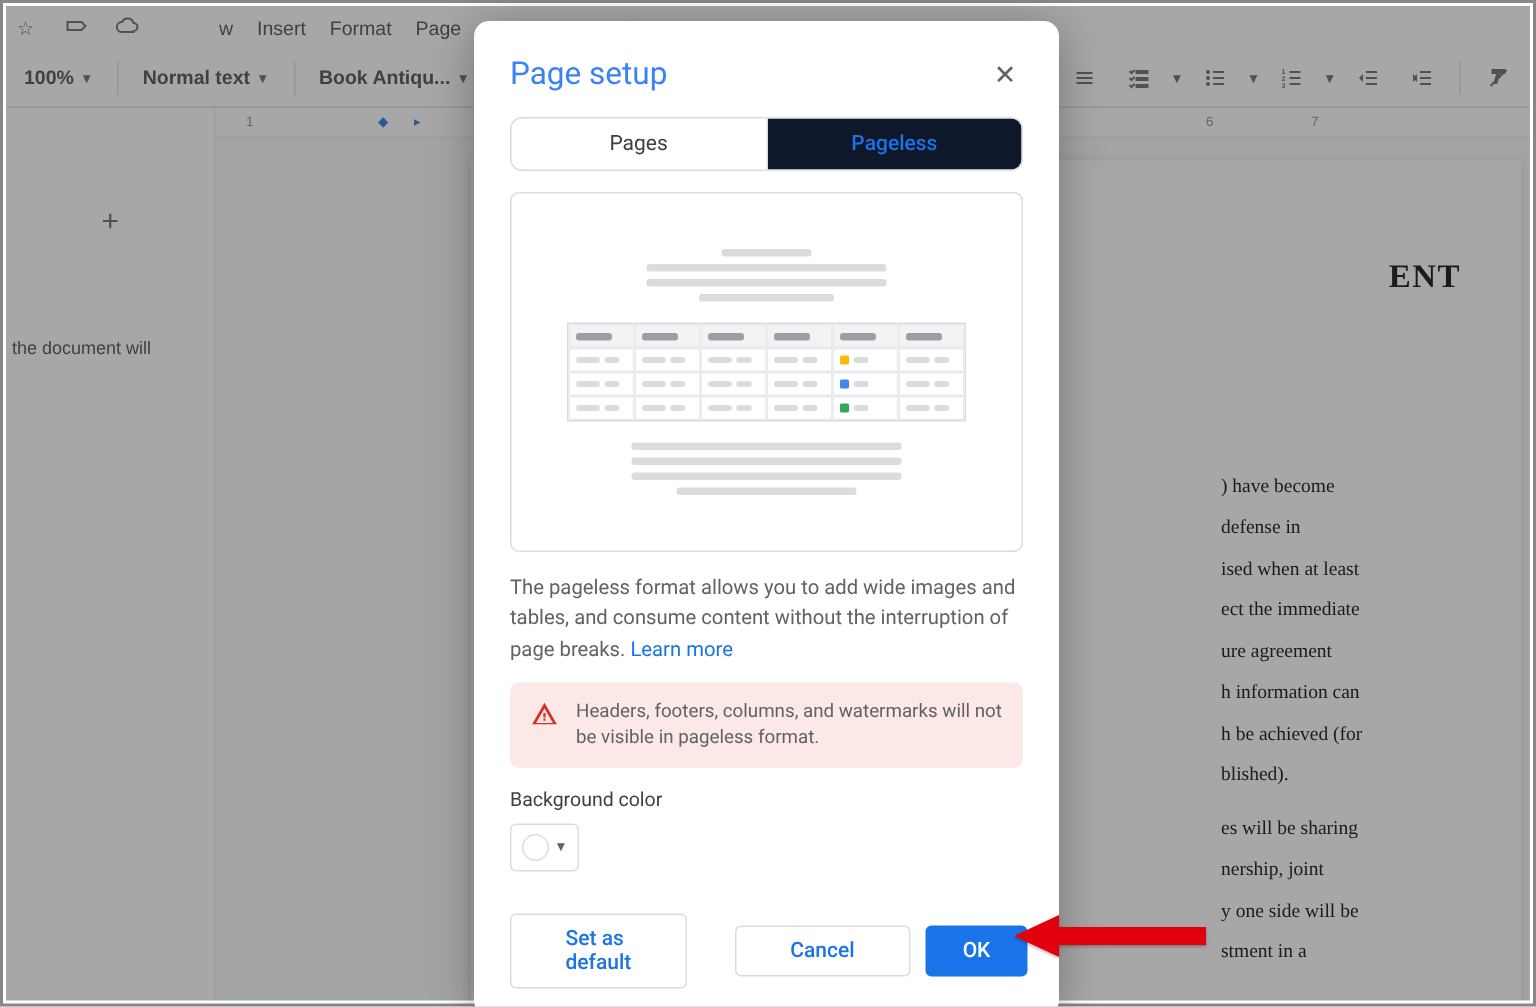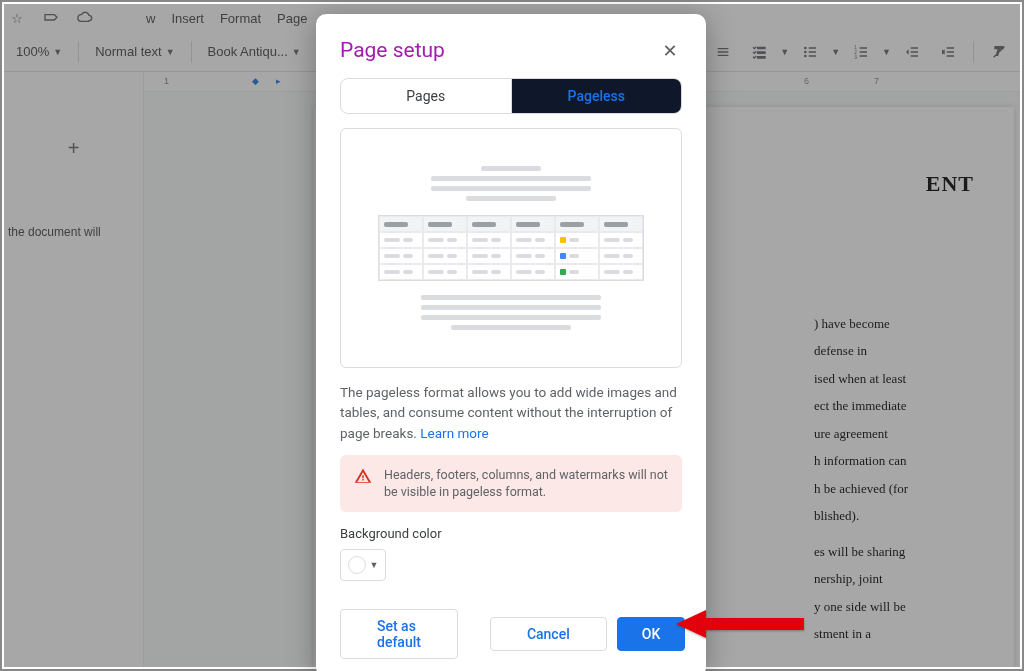--- a/index.html
+++ b/index.html
@@ -5,21 +5,21 @@
   * { box-sizing: border-box; margin: 0; padding: 0; }
   body { font-family: Arial, sans-serif; width: 1024px; height: 671px; overflow: hidden; position: relative; background: #fff; }
   
   .frame { position: absolute; inset: 0; border: 2px solid #888; }
   .inner { position: absolute; inset: 2px; }
 
   
   .app { width: 100%; height: 100%; background: #fff; display: flex; flex-direction: column; }
   .menubar { height: 28px; display: flex; align-items: center; gap: 16px; padding: 0 4px; font-size: 13px; color: #444; }
   .menubar .icon { width: 18px; height: 18px; display:flex; align-items:center; justify-content:center; color:#5f6368; }
-  .toolbar { height: 40px; display: flex; align-items: center; gap: 6px; padding: 0 6px; border-bottom: 1px solid #e0e0e0; font-size: 13px; color:#444; }
+  .toolbar { height: 40px; display: flex; align-items: center; gap: 6px; padding: 0 6px; border-bottom: 1px solid #e0e0e0; font-size: 13px; color:#444;font-weight:bold; }
   .toolbar .sep { width:1px; height:22px; background:#ddd; margin:0 4px; }
   .tb-drop { display:flex; align-items:center; gap:4px; padding:4px 6px; border-radius:4px; }
   .tb-btn { width:30px; height:30px; display:flex; align-items:center; justify-content:center; color:#5f6368; border-radius:4px; }
   .chev { font-size:9px; color:#5f6368; }
   
   .workspace { flex:1; display:flex; overflow:hidden; position:relative; }
   .left-panel { width:140px; border-right:1px solid #eee; padding:10px 0 0 0; display:flex; flex-direction:column; align-items:center; font-size:12px; color:#444; }
   .plus { font-size:20px; color:#5f6368; margin:55px 0 25px 0; }
   .canvas-wrap { flex:1; background:#f8f9fa; position:relative; overflow:hidden; }
   .ruler { height:20px; background:#fff; border-bottom:1px solid #eee; position:relative; font-size:9px; color:#888; }
@@ -28,21 +28,21 @@
   .page h1 { text-align:right; font-size:22px; font-weight:bold; margin-bottom:40px; letter-spacing:1px; }
   .page .sect { font-weight:bold; margin:8px 0 6px 0; }
   .page p { margin:0 0 8px 0; text-align:justify; }
   .page .indent { margin-left:36px; }
 
   .scrim { position:absolute; inset:0; background:rgba(60,60,60,.45); }
 
   
   .dialog { position:absolute; left:312px; top:10px; width:390px; background:#fff; border-radius:10px; box-shadow:0 4px 30px rgba(0,0,0,.3); font-family:"Google Sans", Roboto, Arial, sans-serif; padding:24px 24px 18px 24px; display:flex; flex-direction:column; }
   .dlg-head { display:flex; justify-content:space-between; align-items:center; margin-bottom:16px; }
-  .dlg-title { font-size:21px; color:#a21caf; }
+  .dlg-title { font-size:21px; color:#3b82f6; }
   .dlg-close { width:24px; height:24px; display:flex; align-items:center; justify-content:center; color:#5f6368; cursor:pointer; font-size:18px; }
   
   .tabs { display:flex; border:1px solid #dadce0; border-radius:8px; overflow:hidden; margin-bottom:14px; }
   .tab { flex:1; text-align:center; padding:9px 0; font-size:14px; cursor:pointer; }
   .tab.active { background:#0f172a; color:#1a73e8; font-weight:500; }
   .tab:not(.active) { color:#3c4043; }
   .tab:first-child { border-right:1px solid #dadce0; }
 
   .preview { height:240px; border:1px solid #dadce0; border-radius:6px; background:#fff; display:flex; flex-direction:column; align-items:center; justify-content:center; gap:14px; padding:18px; }
   .pv-para { display:flex; flex-direction:column; gap:5px; align-items:center; }

